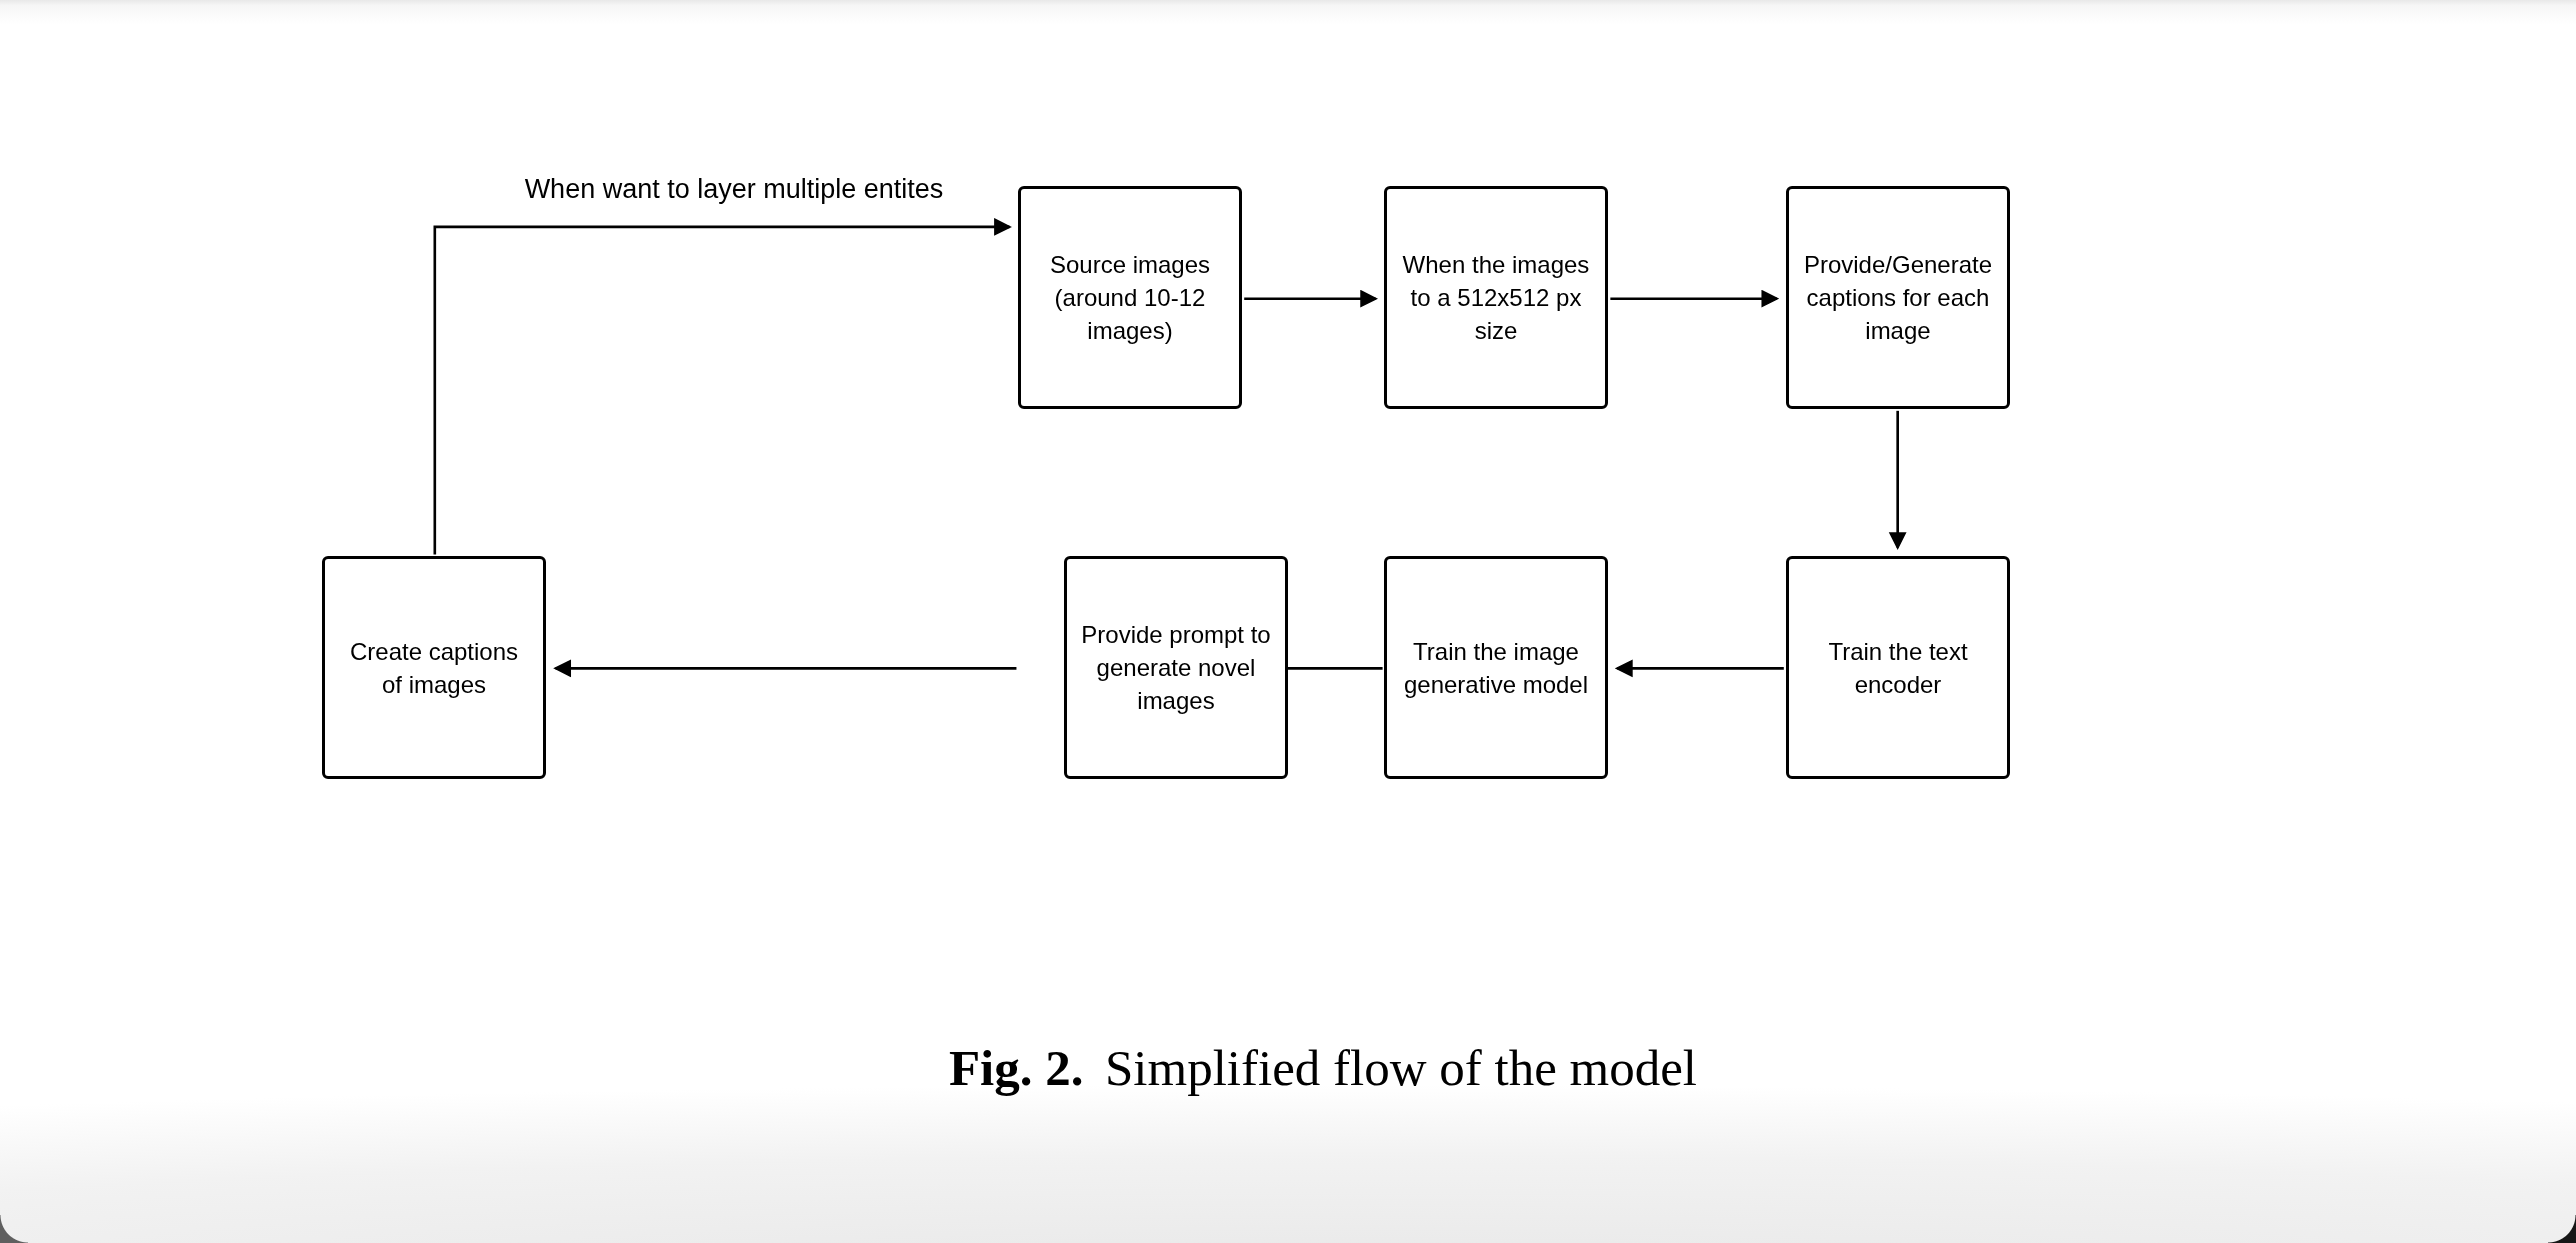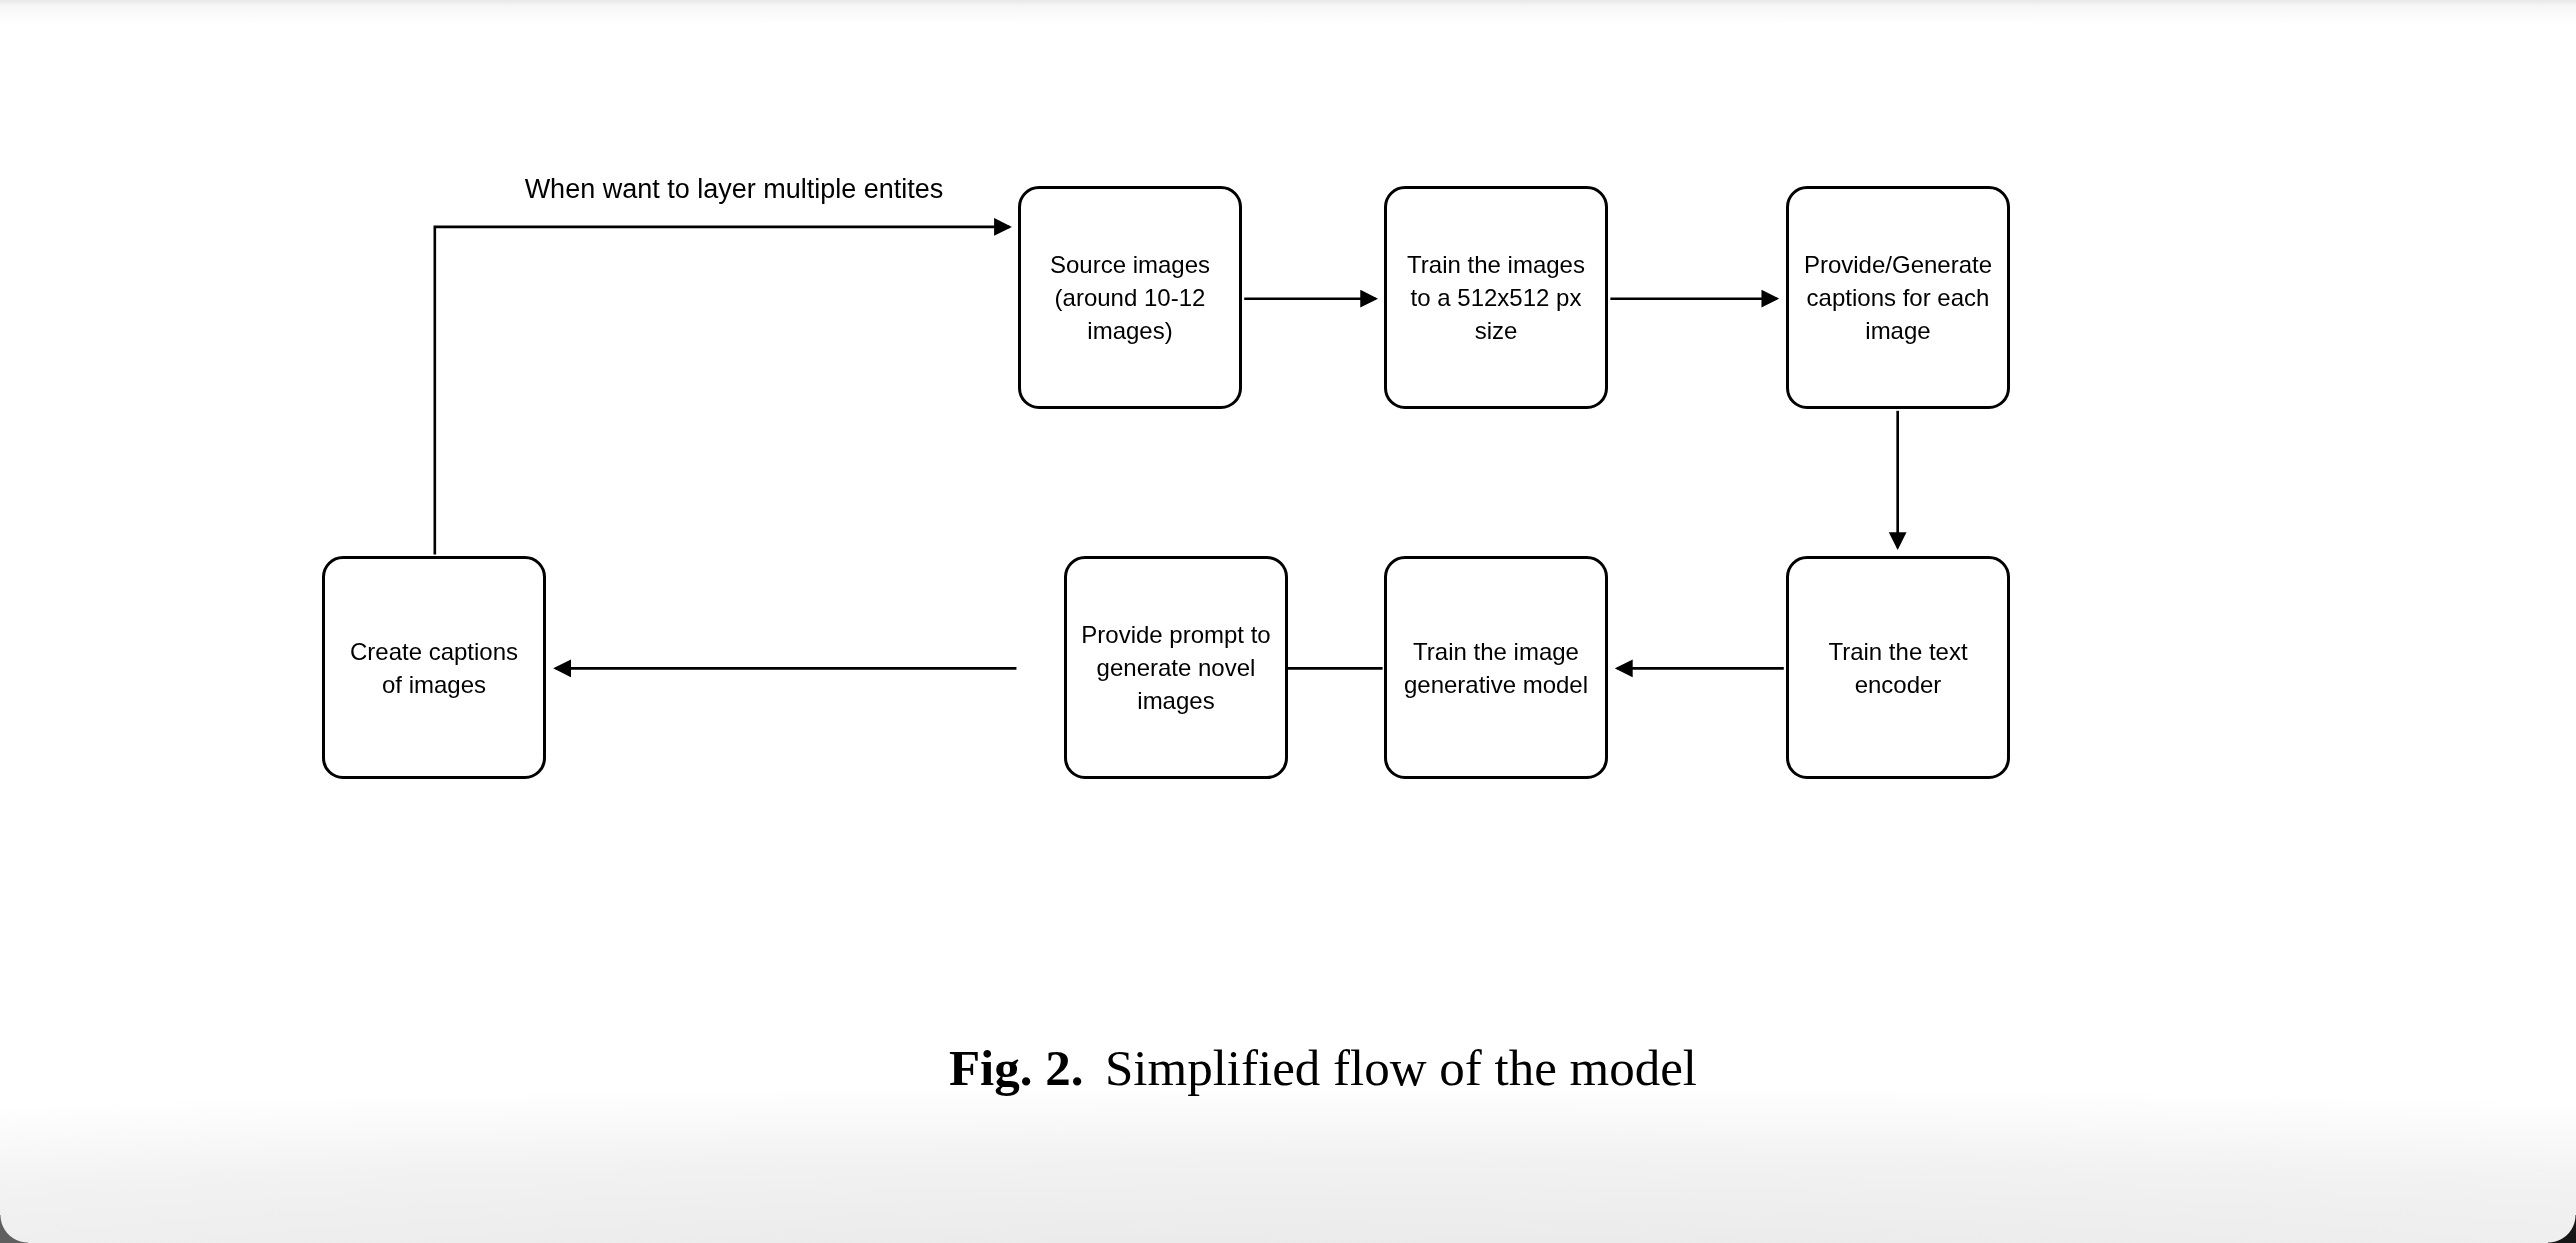--- a/index.html
+++ b/index.html
@@ -28,21 +28,21 @@
   .corner-bl { left: 0;  background: radial-gradient(circle 28px at 100% 0, rgba(0,0,0,0) 0 27px, #5f5f5f 28px); }
   .corner-br { right: 0; background: radial-gradient(circle 28px at 0 0,    rgba(0,0,0,0) 0 27px, #161616 28px); }
 
   
   .node {
     position: absolute;
     width: 224px; height: 223px;
     box-sizing: border-box;
     background: #ffffff;
     border: 3.5px solid #000000;
-    border-radius: 21px;
+    border-radius: 6px;
     display: flex; align-items: center; justify-content: center;
     text-align: center;
     font-size: 24px; line-height: 33px; color: #000000;
   }
   .node span { white-space: pre-line; display: block; }
 
   .n-source  { left: 1018px; top: 186px; }
   .n-crop    { left: 1384px; top: 186px; }
   .n-caption { left: 1786px; top: 186px; }
   .n-create  { left: 322px;  top: 556px; }
@@ -94,21 +94,21 @@
   </svg>
 
   <div class="loop-label">When want to layer multiple entites</div>
 
   <div class="node n-source">
     <span>Source images
 (around 10-12
 images)</span>
   </div>
   <div class="node n-crop">
-    <span>Train the images
+    <span>When the images
 to a 512x512 px
 size</span>
   </div>
   <div class="node n-caption">
     <span>Provide/Generate
 captions for each
 image</span>
   </div>
   <div class="node n-traintxt">
     <span>Train the text

